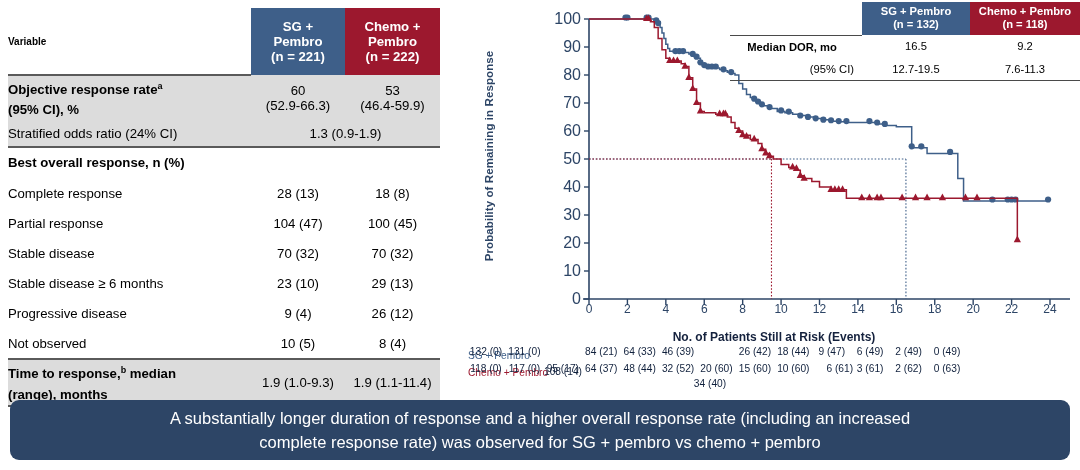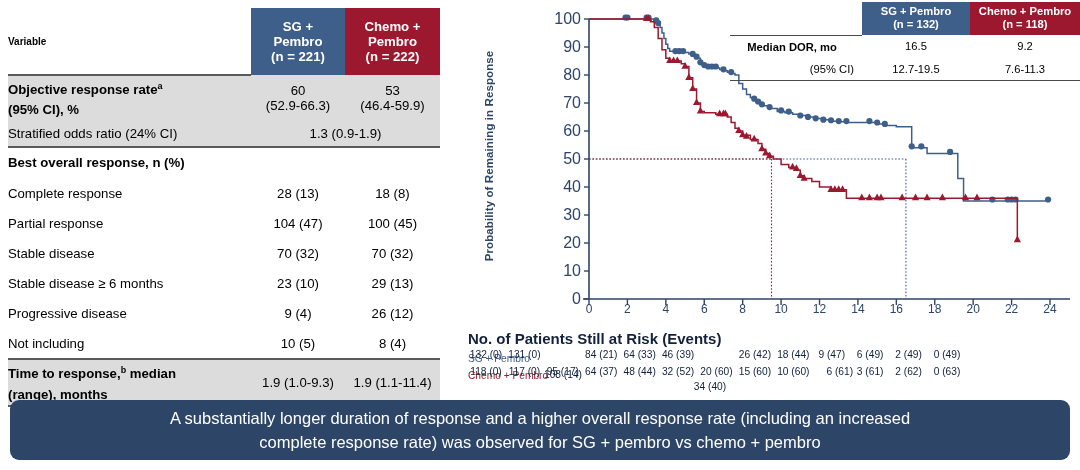--- a/index.html
+++ b/index.html
@@ -127,21 +127,21 @@
   .inset .ilast td { border-bottom: 1.6px solid #4a4a4a; }
 
   
   .risk {
     position: absolute;
     left: 0px; top: 330px;
     width: 630px;
     font-size: 10px;
     color: #1f3354;
   }
-  .risk-title { font-weight: bold; font-size: 15px; color: #14213d; margin-left: 18px; }
+  .risk-title { font-weight: bold; font-size: 12px; color: #14213d; margin-left: 18px; text-align: center; }
   .risk-row { display: flex; align-items: baseline; margin-top: 2px; margin-left: 18px; }
   .risk-name { width: 84px; flex: none; font-size: 10.2px; }
   .risk-cells { position: relative; flex: 1; height: 13px; }
   .risk-cell {
     position: absolute; top: 0;
     width: 56px; margin-left: -28px;
     text-align: center;
     font-size: 10.2px;
     color: #10203c;
     white-space: nowrap;
@@ -235,21 +235,21 @@
       <td class="num">29 (13)</td>
     </tr>
 
     <tr class="row-norm">
       <td class="lbl-ind2">Progressive disease</td>
       <td class="num">9 (4)</td>
       <td class="num">26 (12)</td>
     </tr>
 
     <tr class="row-norm">
-      <td class="lbl-ind2">Not including</td>
+      <td class="lbl-ind2">Not observed</td>
       <td class="num">10 (5)</td>
       <td class="num">8 (4)</td>
     </tr>
 
     <tr class="shaded row-tall rule-top rule-bot">
       <td class="lbl-bold">
         <span>Time to response,</span><span class="sup">b</span><span> median</span><br>
         <span>(range), months</span>
       </td>
       <td class="num">1.9 (1.0-9.3)</td>

